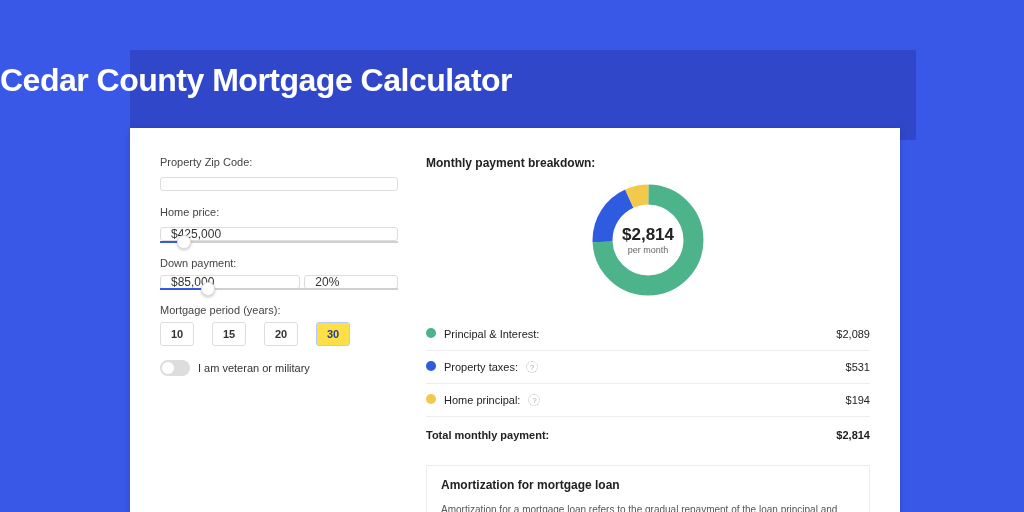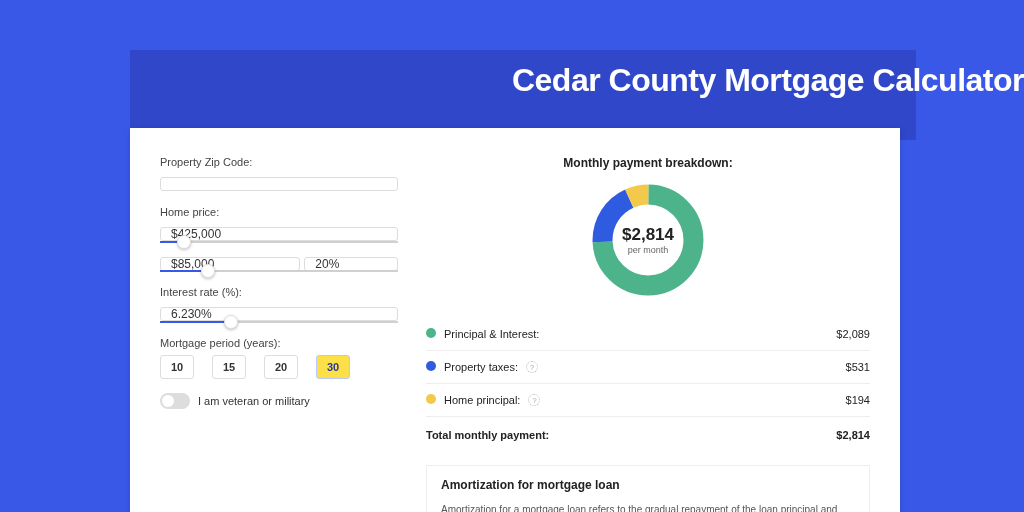--- a/index.html
+++ b/index.html
@@ -15,21 +15,21 @@
     left: 130px;
     width: 786px;
     height: 90px;
     background: #2f47c8;
   }
   .page-title {
     position: absolute;
     top: 62px;
     left: 0;
     width: 1024px;
-    text-align: right;
+    text-align: left;
     color: #fff;
     font-size: 32px;
     font-weight: 700;
     letter-spacing: -0.5px;
   }
   .card {
     position: absolute;
     top: 128px;
     left: 130px;
     width: 770px;
@@ -109,21 +109,21 @@
     position: relative;
   }
   .toggle::after {
     content: "";
     position: absolute;
     left: 2px; top: 2px;
     width: 12px; height: 12px;
     border-radius: 50%;
     background: #fff;
   }
-  .breakdown-title { font-size: 12px; font-weight: 700; margin-bottom: 10px; text-align: center; }
+  .breakdown-title { font-size: 12px; font-weight: 700; margin-bottom: 10px; }
   .donut-wrap { display: flex; justify-content: center; margin-bottom: 18px; }
   .donut { position: relative; width: 120px; height: 120px; }
   .donut svg { width: 120px; height: 120px; }
   .donut-center {
     position: absolute;
     top: 0; left: 0; width: 120px; height: 120px;
     display: flex; flex-direction: column; align-items: center; justify-content: center;
   }
   .donut-amount { font-size: 17px; font-weight: 800; }
   .donut-sub { font-size: 9px; color: #666; }
@@ -163,38 +163,31 @@
     <div class="field-group">
       <label class="field-label">Home price:</label>
       <input class="text-input" value="$425,000" style="">
       <div class="slider">
         <div class="fill" style="width:10%"></div>
         <div class="thumb" style="left:10%"></div>
       </div>
     </div>
 
     <div class="field-group">
+      <label class="field-label">Down payment:</label>
       <div class="dp-row">
         <input class="text-input" value="$85,000" style="">
         <input class="text-input" value="20%" style="">
       </div>
       <div class="slider">
         <div class="fill" style="width:20%"></div>
         <div class="thumb" style="left:20%"></div>
       </div>
     </div>
 
-    <div class="field-group">
-      <label class="field-label">Interest rate (%):</label>
-      <input class="text-input" value="6.230%" style="">
-      <div class="slider">
-        <div class="fill" style="width:30%"></div>
-        <div class="thumb" style="left:30%"></div>
-      </div>
-    </div>
 
     <div class="field-group">
       <label class="field-label">Mortgage period (years):</label>
       <div class="period-row">
         <div class="period-btn">10</div>
         <div class="period-btn">15</div>
         <div class="period-btn">20</div>
         <div class="period-btn active">30</div>
       </div>
     </div>

